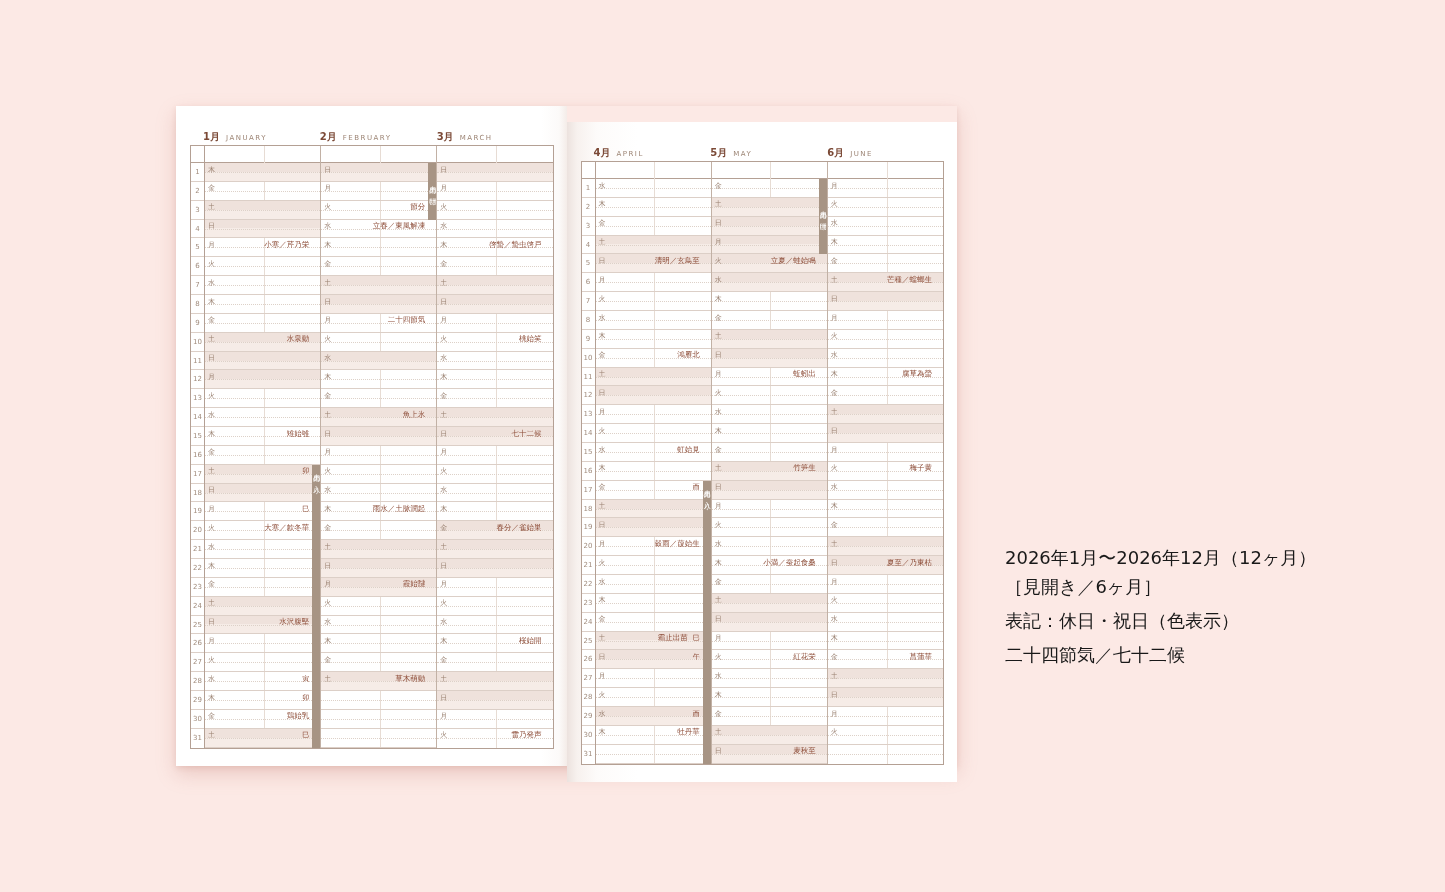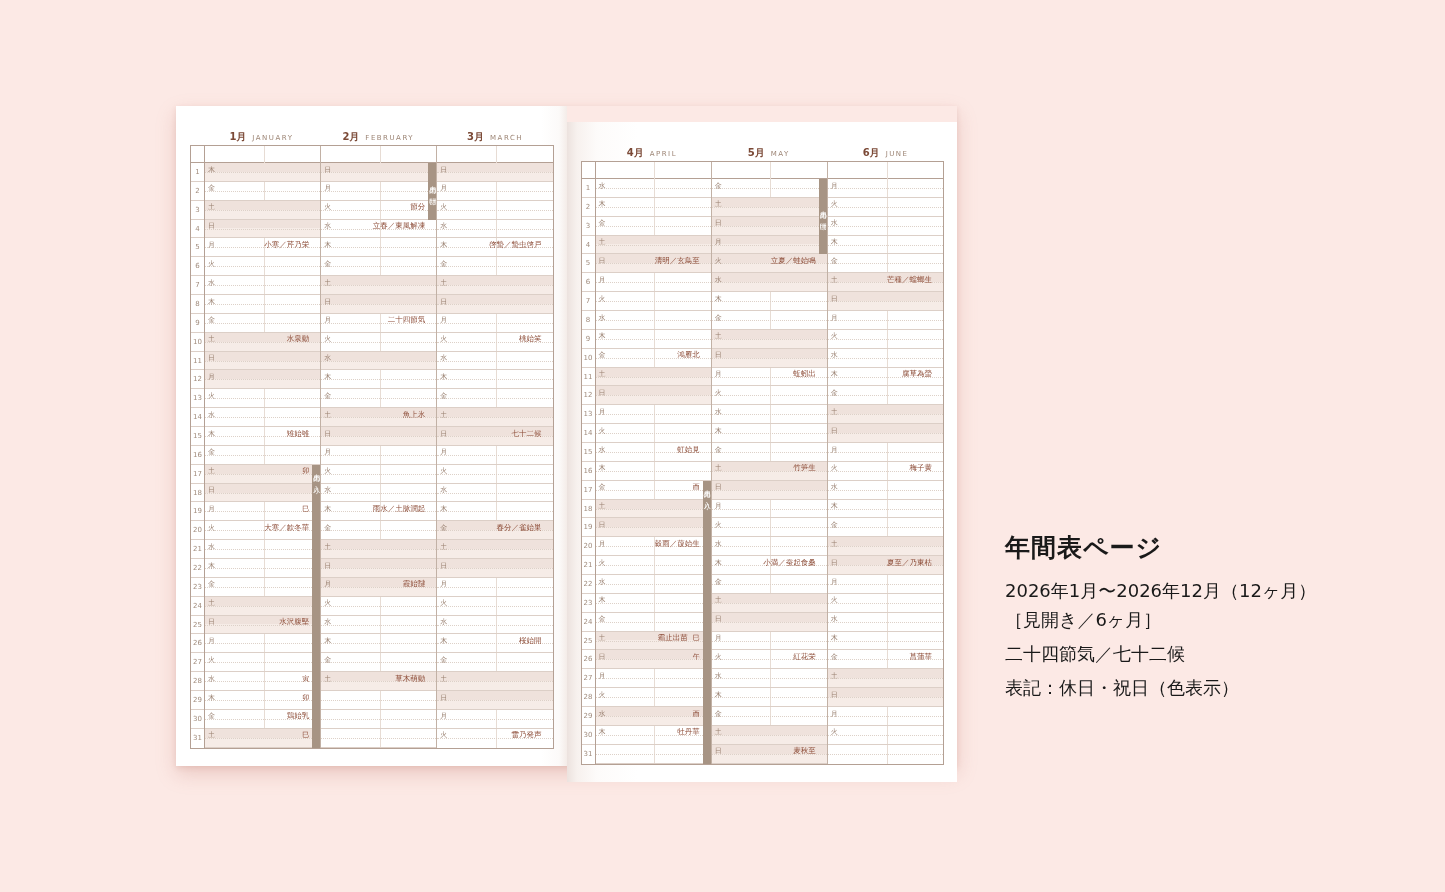--- a/index.html
+++ b/index.html
@@ -7,21 +7,21 @@
   .stage{position:relative;width:1445px;height:892px;background:#fce9e5;overflow:hidden;}
 
   
   .spread{position:absolute;left:176px;top:106px;width:781px;height:660px;display:flex;
           box-shadow:0 8px 18px rgba(190,120,108,.28),0 2px 5px rgba(190,120,108,.18);}
   .page{position:relative;width:50%;height:100%;background:#ffffff;}
   .page.right{background:linear-gradient(to right,#ece2de 0px,#f7f1ee 10px,#fdfbfa 30px,#ffffff 70px);margin-top:16px;}
   .page.left{background:linear-gradient(to left,#f4ece8 0px,#fcfaf9 8px,#ffffff 26px);}
 
   .month-headers{position:absolute;left:27px;right:13px;top:19px;height:16px;display:flex;}
-  .month-header{flex:1;text-align:center;white-space:nowrap;}
+  .month-header{flex:1;white-space:nowrap;}
   .mjp{font-size:10px;font-weight:bold;color:#7b4936;}
   .men{font-size:7px;letter-spacing:1.5px;color:#9c8474;margin-left:6px;}
 
   .ytable{position:absolute;left:14px;right:13px;top:39px;display:flex;
           border:1px solid #b4a094;background:#fff;}
   .num-col{flex:0 0 13px;border-right:1px solid #b4a094;}
   .nh{height:17px;box-sizing:border-box;border-bottom:1px solid #b4a094;}
   .ncell{height:18.87px;box-sizing:border-box;border-bottom:1px solid #dccfc7;
          display:flex;align-items:center;justify-content:center;
          font-size:7px;color:#a18c7d;}
@@ -859,22 +859,21 @@
             <div class="mrow">
               <span class="wd">火</span>
             </div>
             <div class="mrow"></div>
           </div>
         </div>
     </div>
   </div>
 
   <div class="panel">
-    <div class="panel-title">年間表ページ</div>
     <div class="panel-sub">2026年1月〜2026年12月（12ヶ月）</div>
     <div class="panel-lines">
       <div>［見開き／6ヶ月］</div>
+      <div>表記：休日・祝日（色表示）</div>
       <div>二十四節気／七十二候</div>
-      <div>表記：休日・祝日（色表示）</div>
     </div>
   </div>
 
 </div>
 
 </body></html>

